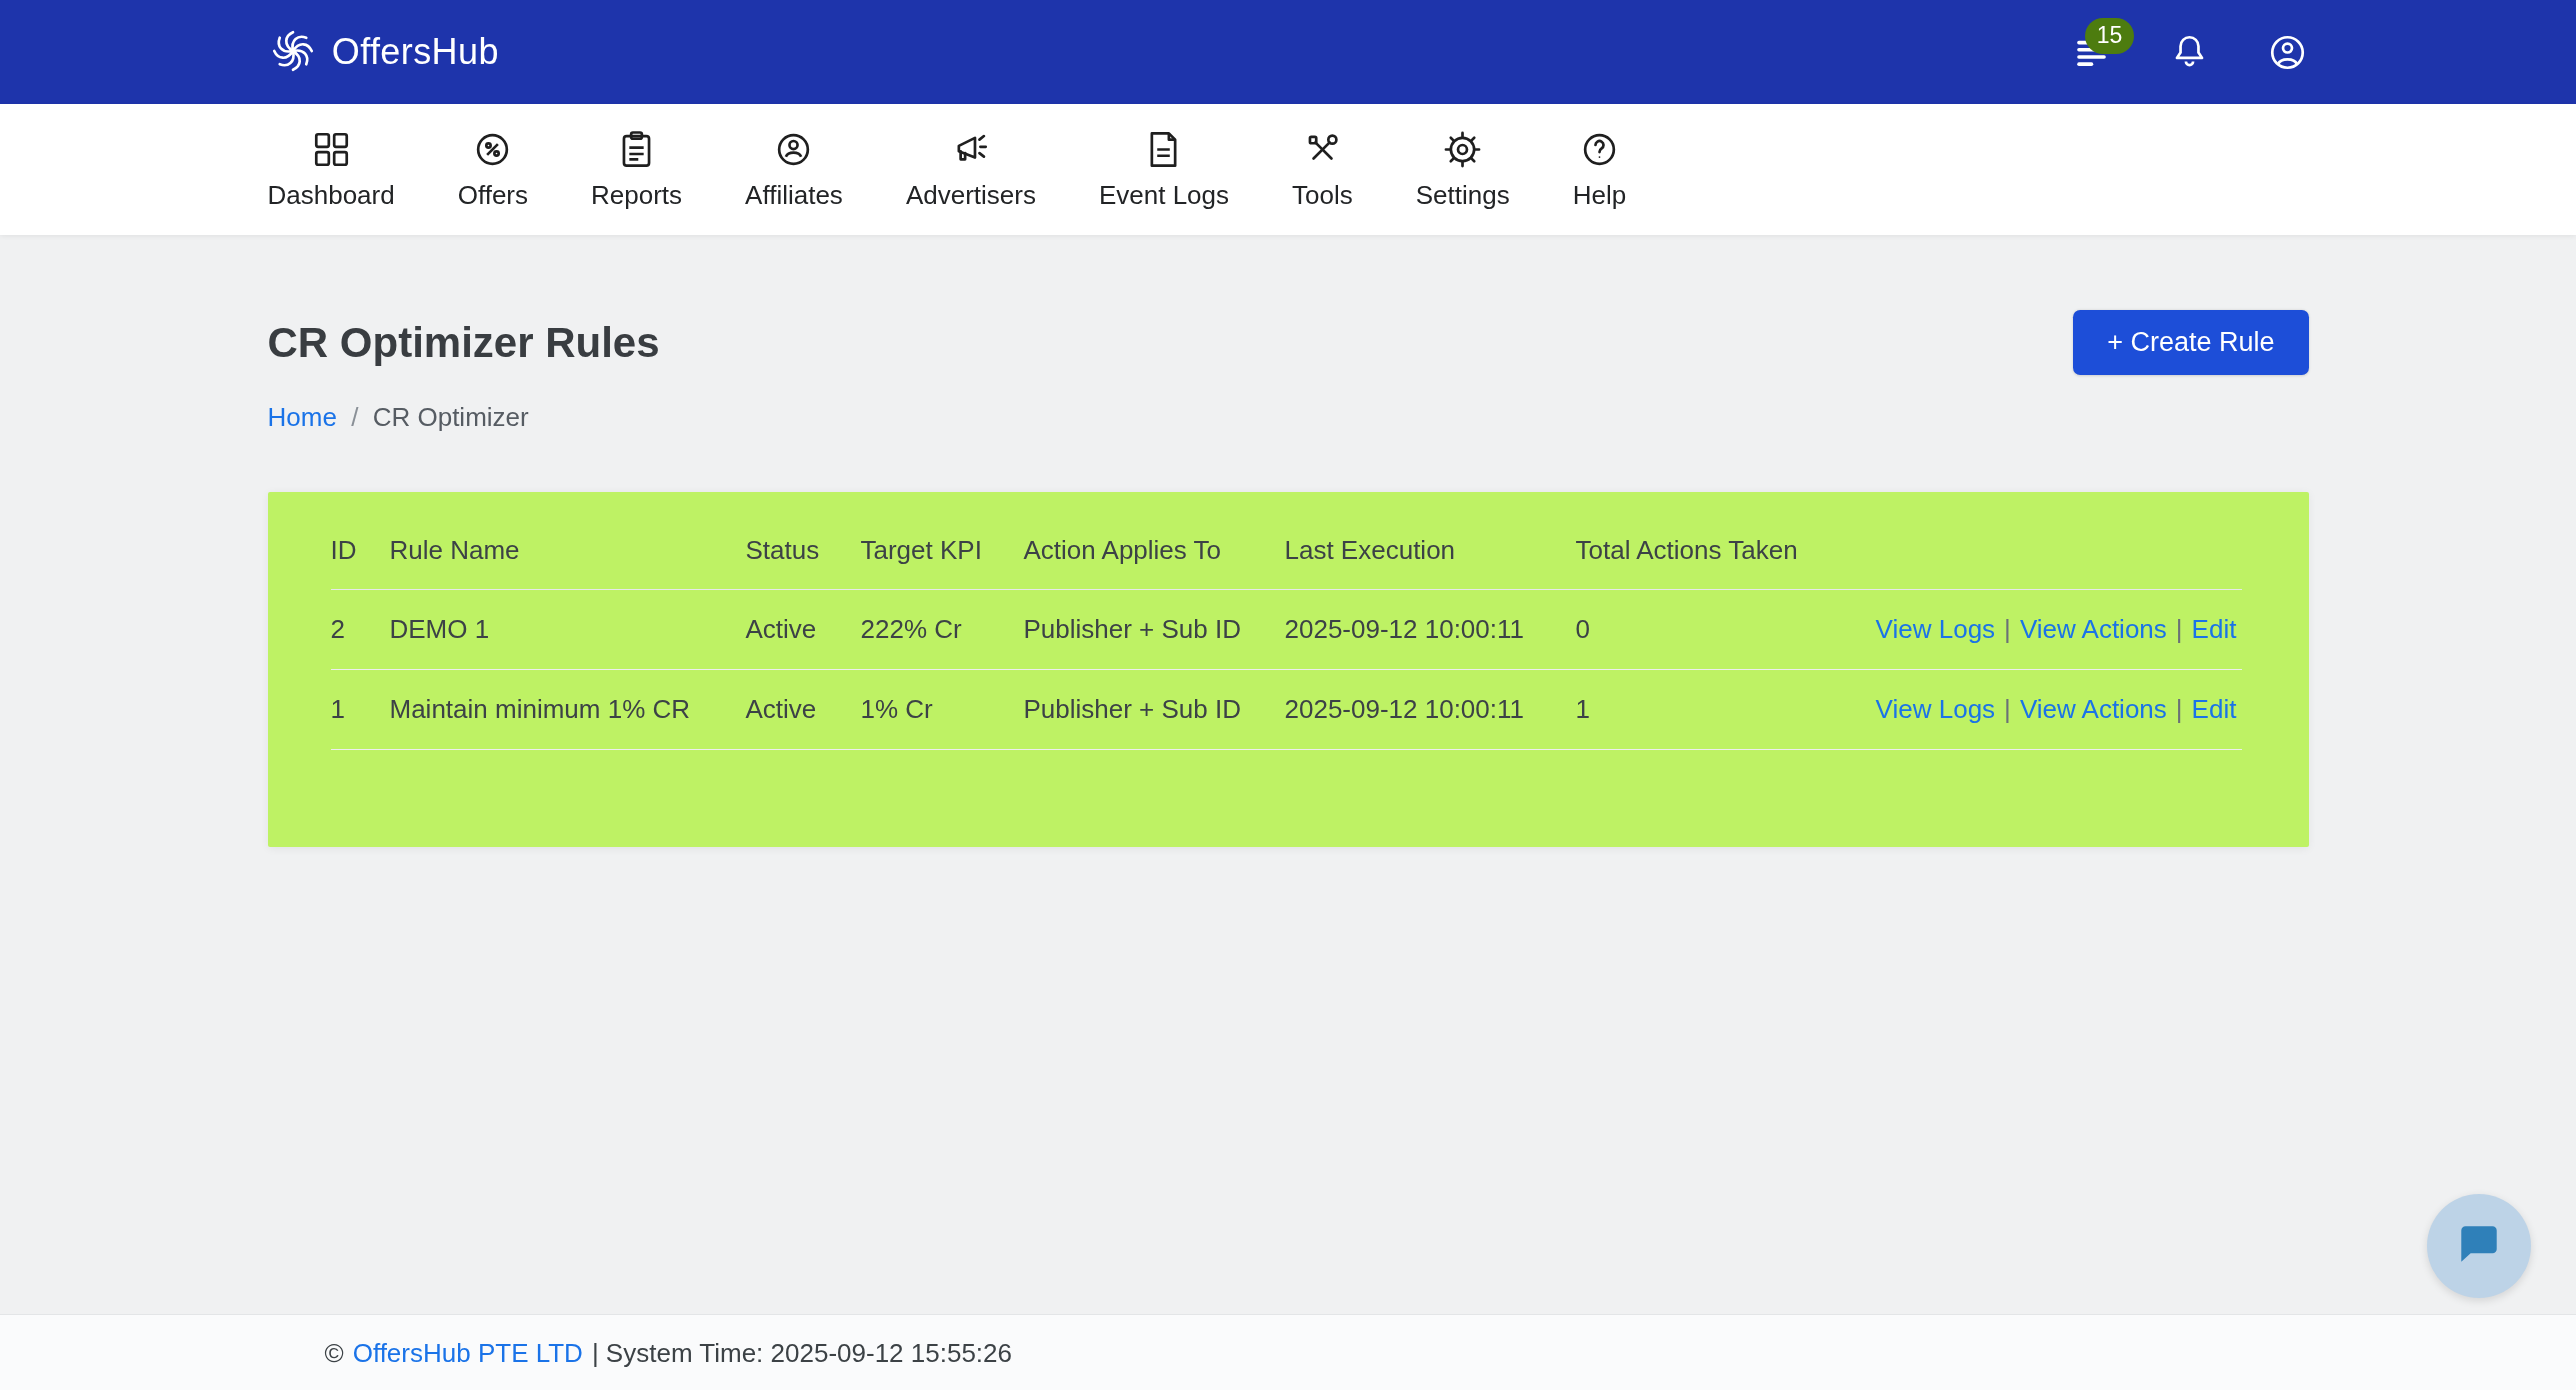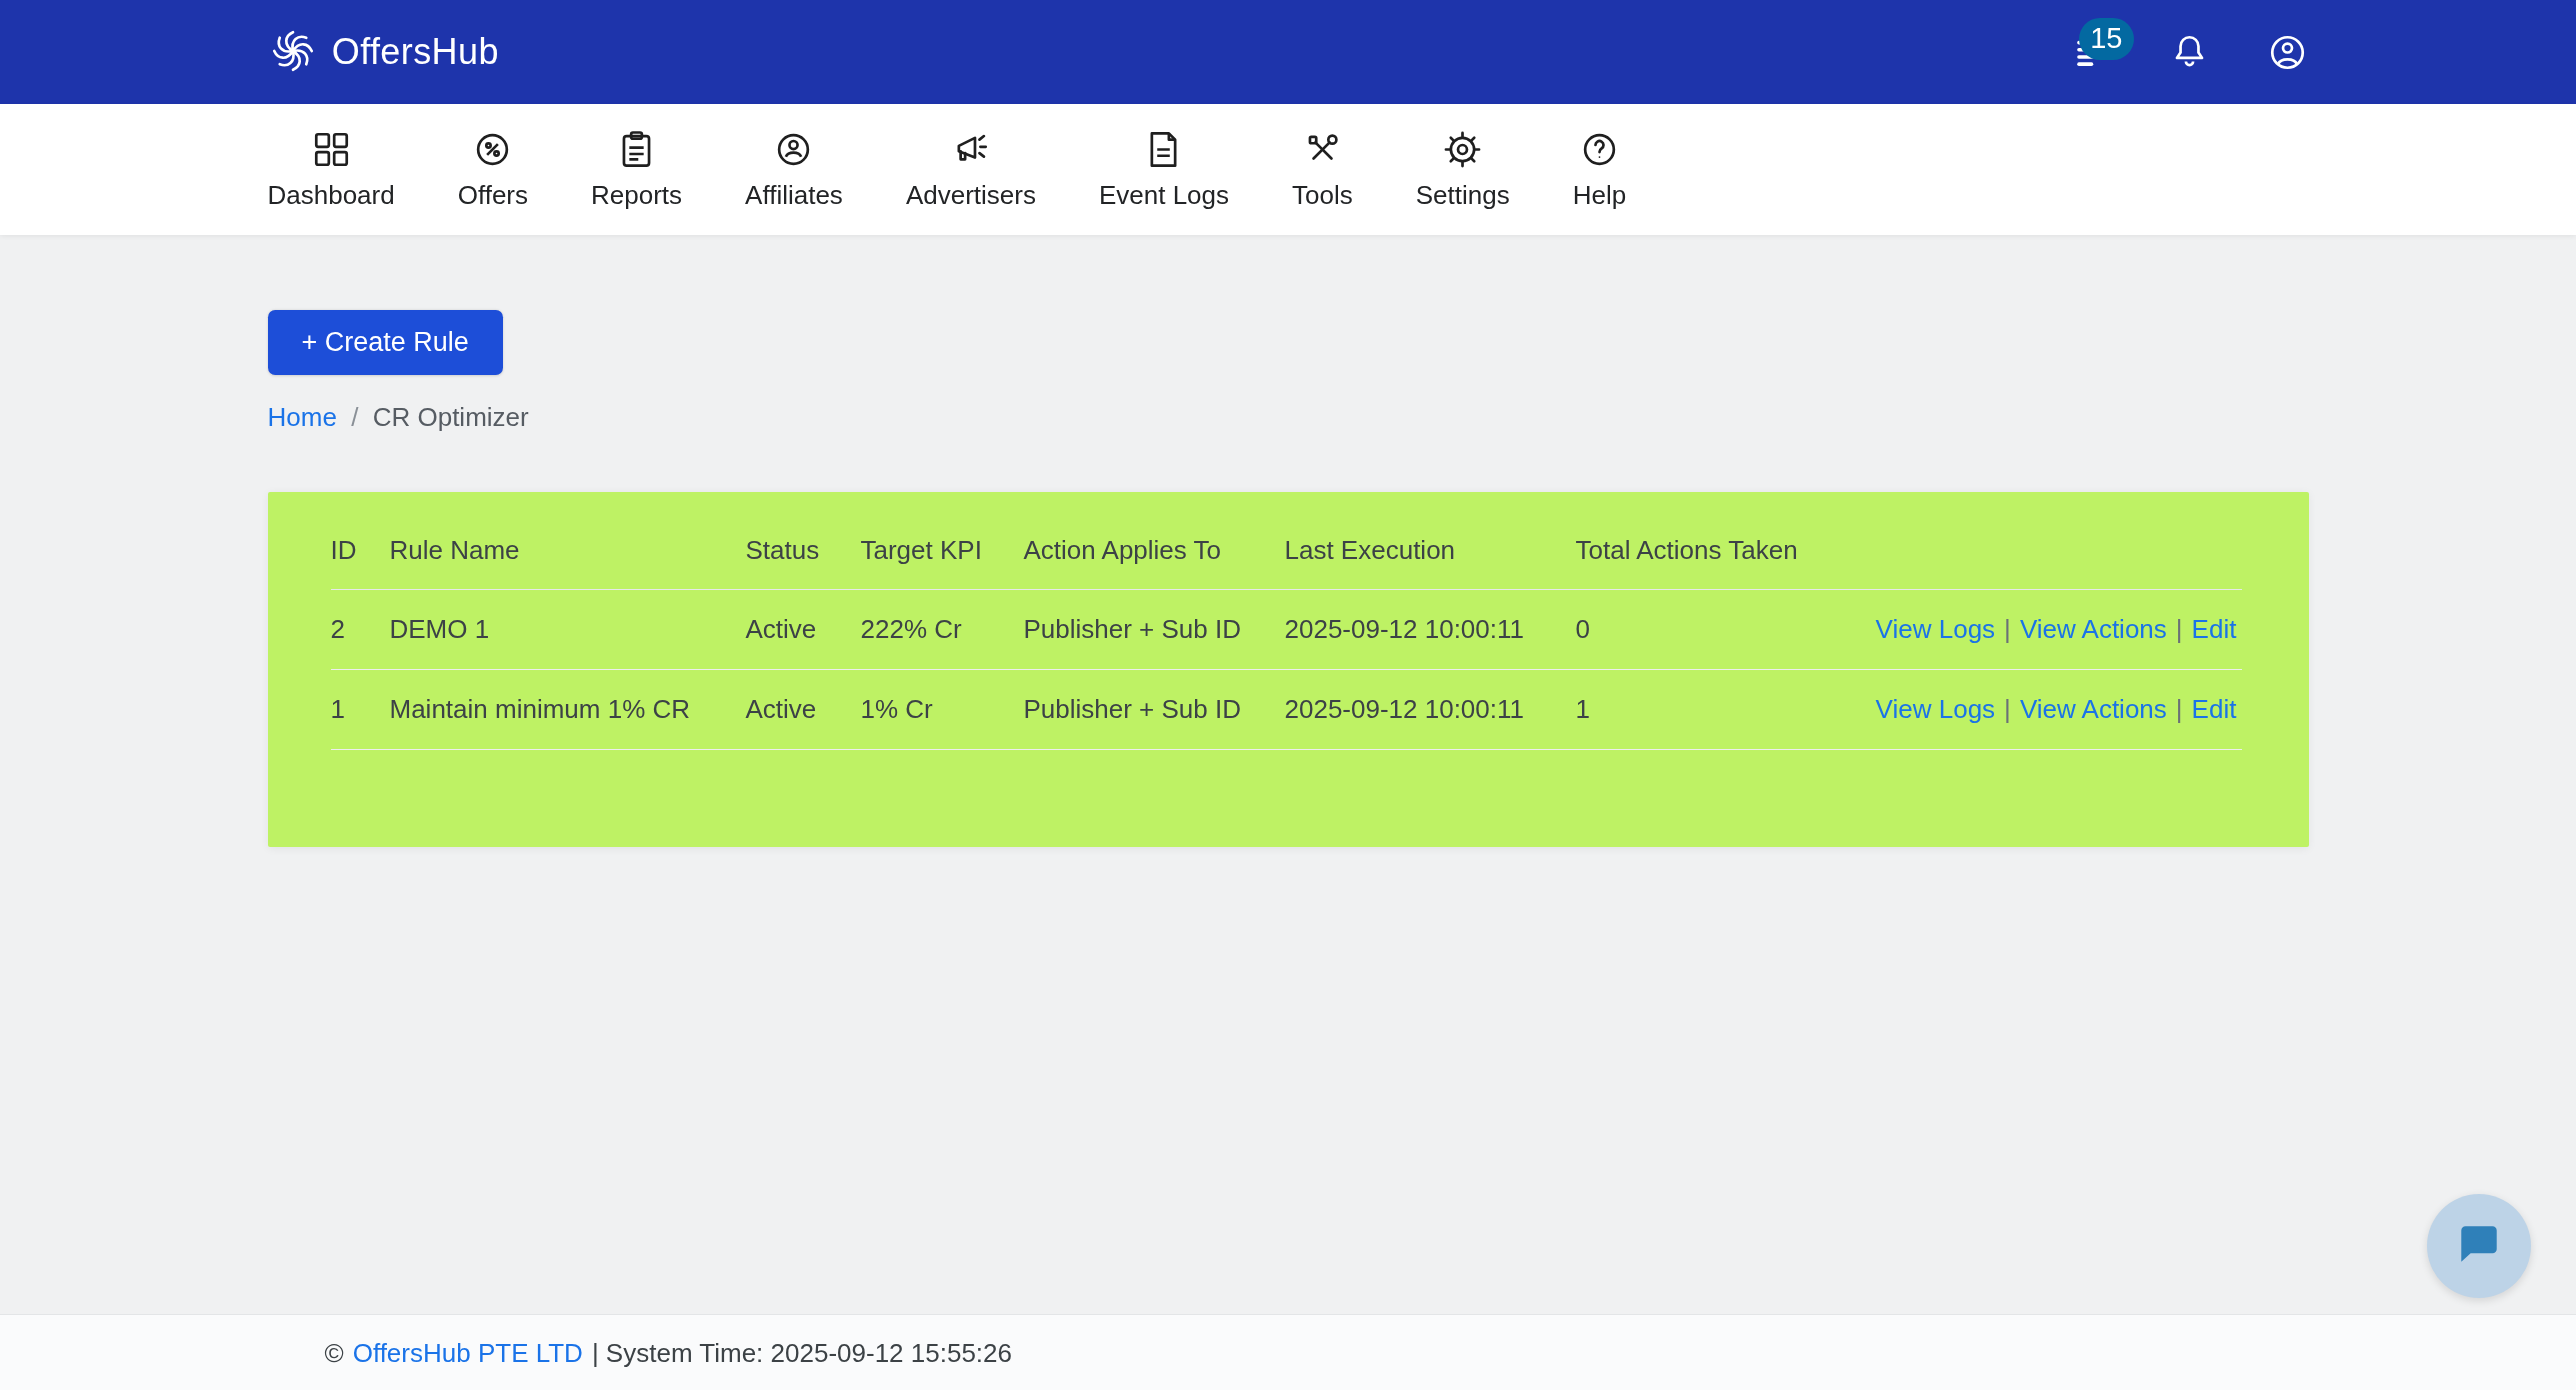--- a/index.html
+++ b/index.html
@@ -16,21 +16,21 @@
   
   .topbar { height:104px; background:#1e34ab; display:flex; align-items:center; }
   .topbar-inner { display:flex; align-items:center; justify-content:space-between; }
   .brand { display:flex; align-items:center; gap:14.3px; cursor:pointer; }
   .brand-text { color:#ffffff; font-size:36px; font-weight:500; letter-spacing:0.4px; }
   .topbar-right { display:flex; align-items:center; gap:55px; }
   .topbar-icon { position:relative; width:43px; height:43px; cursor:pointer; display:flex; align-items:center; justify-content:center; }
   .topbar-icon svg { width:43px; height:43px; }
   .badge {
     position:absolute; top:-12.5px; right:-21.5px;
-    background:#0369a1; color:#fff; font-size:29px; line-height:1;
+    background:#4d7c0f; color:#fff; font-size:23px; line-height:1;
     padding:6.3px 11.6px; border-radius:894px; font-weight:400;
   }
 
   
   .navbar { height:131px; background:#ffffff; box-shadow:0 1.8px 5.4px rgba(0,0,0,0.07); }
   .nav-inner { display:flex; align-items:center; gap:63px; height:131px; }
   .nav-item { display:flex; flex-direction:column; align-items:center; gap:6px; cursor:pointer; }
   .nav-item svg { width:43px; height:43px; }
   .nav-label { font-size:26px; color:#222426; white-space:nowrap; }
 
@@ -257,20 +257,21 @@
       </span>
       <span class="nav-label">Help</span>
     </div>
 
   </div>
 </nav>
 
 <main class="container">
 
   <div class="page-head">
+    <h1 class="page-title">CR Optimizer Rules</h1>
     <button class="create-btn">+ Create Rule</button>
   </div>
 
   <div class="breadcrumb">
     <a>Home</a>
     <span class="crumb-sep">/</span>
     <span class="crumb-current">CR Optimizer</span>
   </div>
 
   <section class="card">

